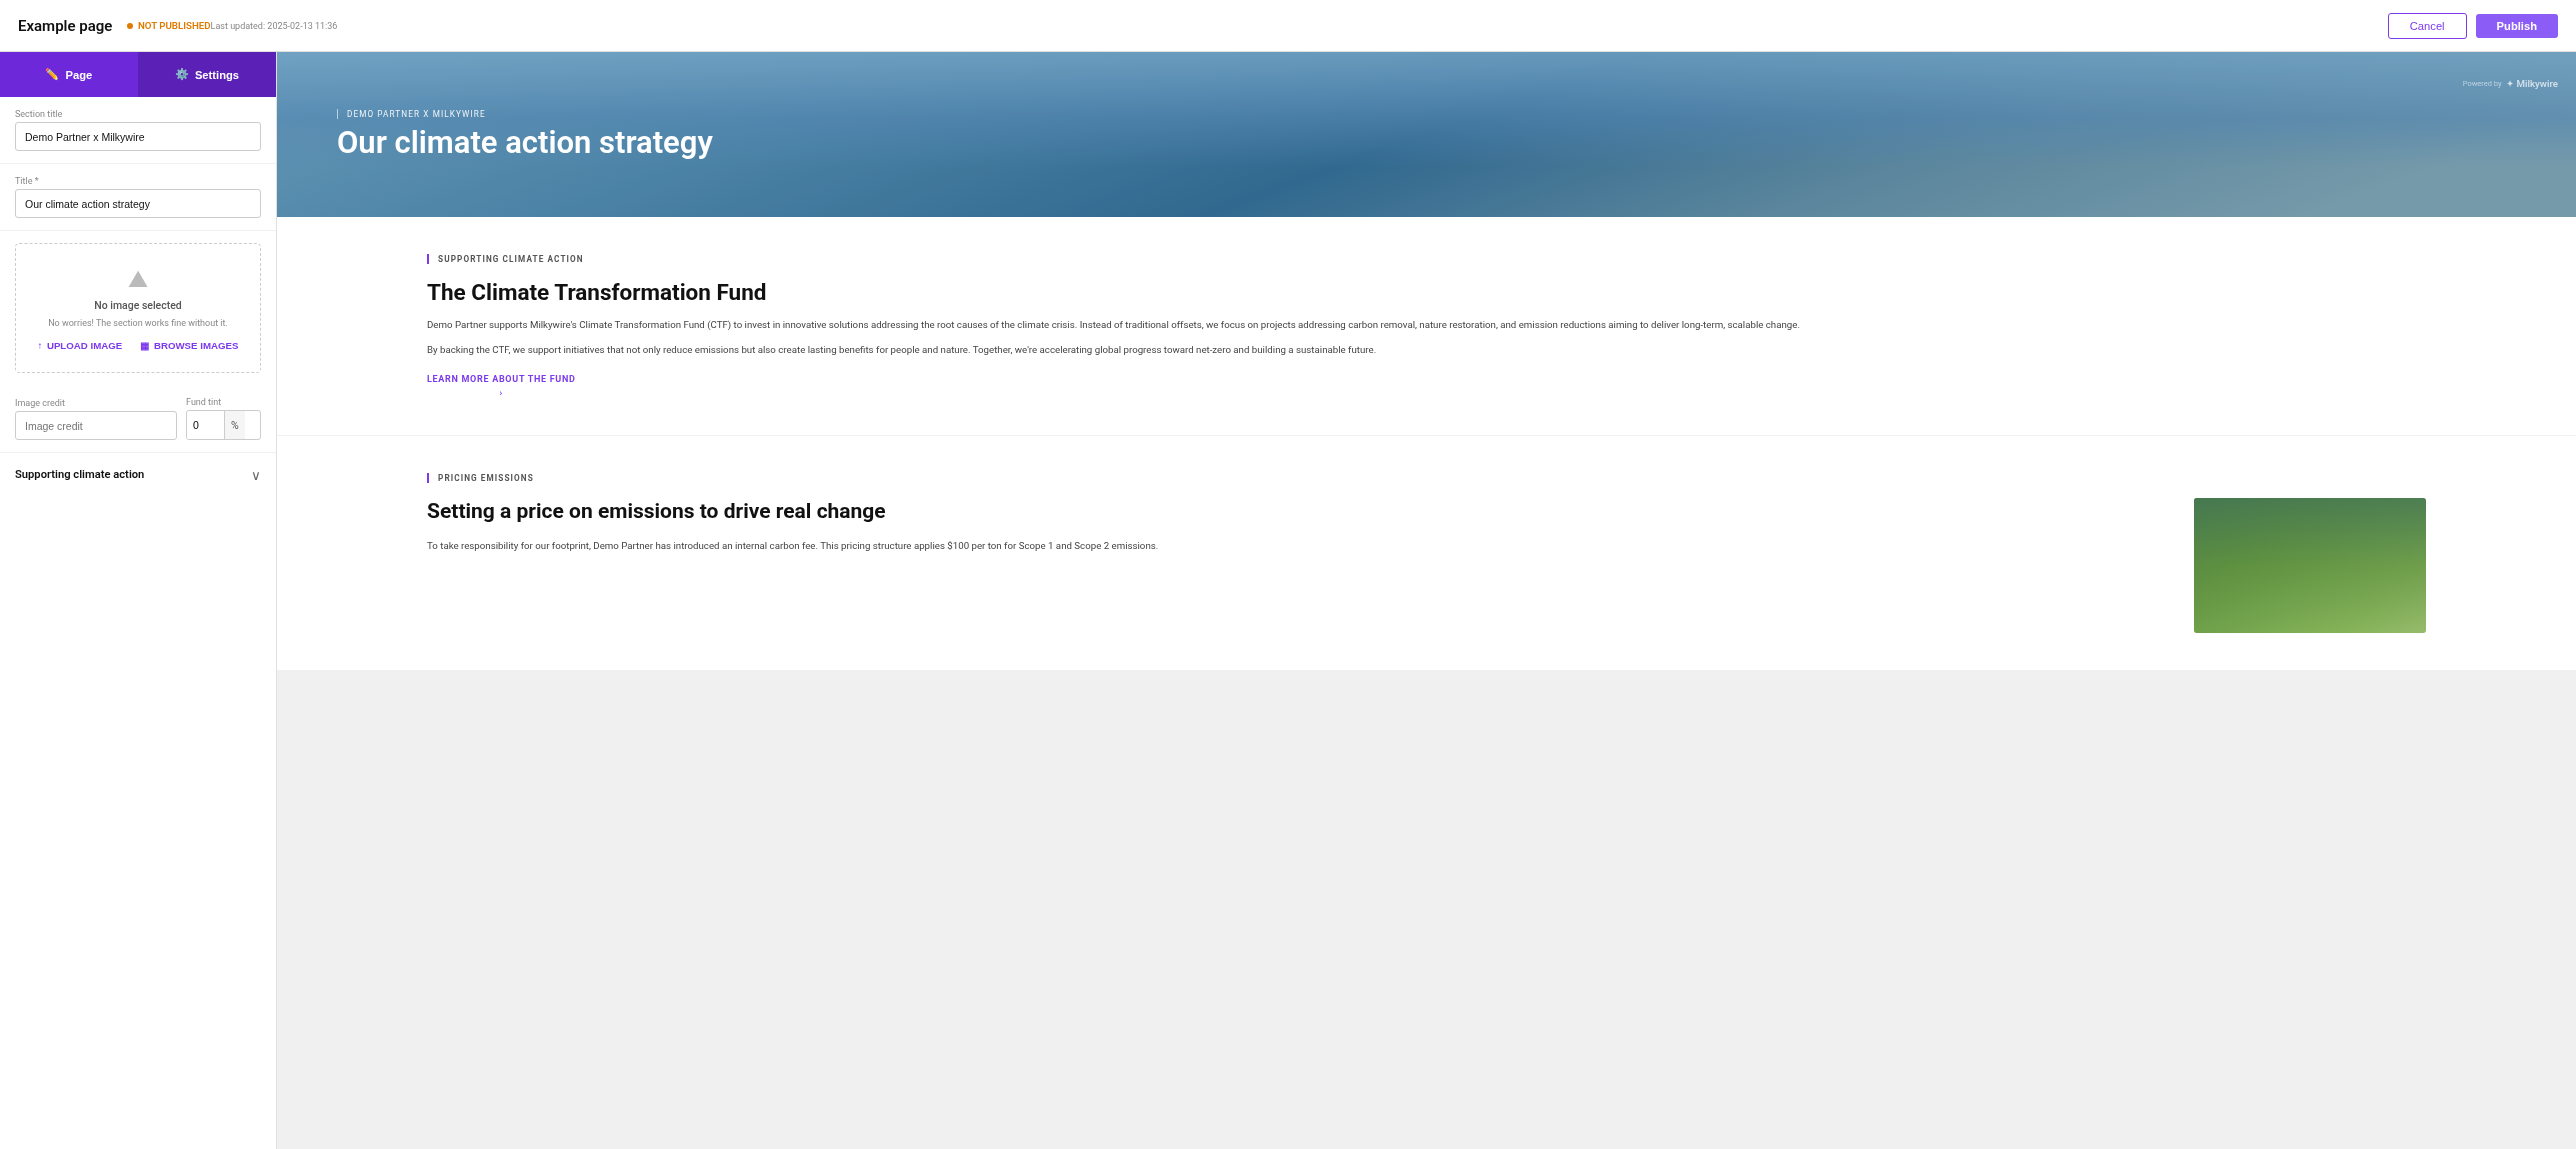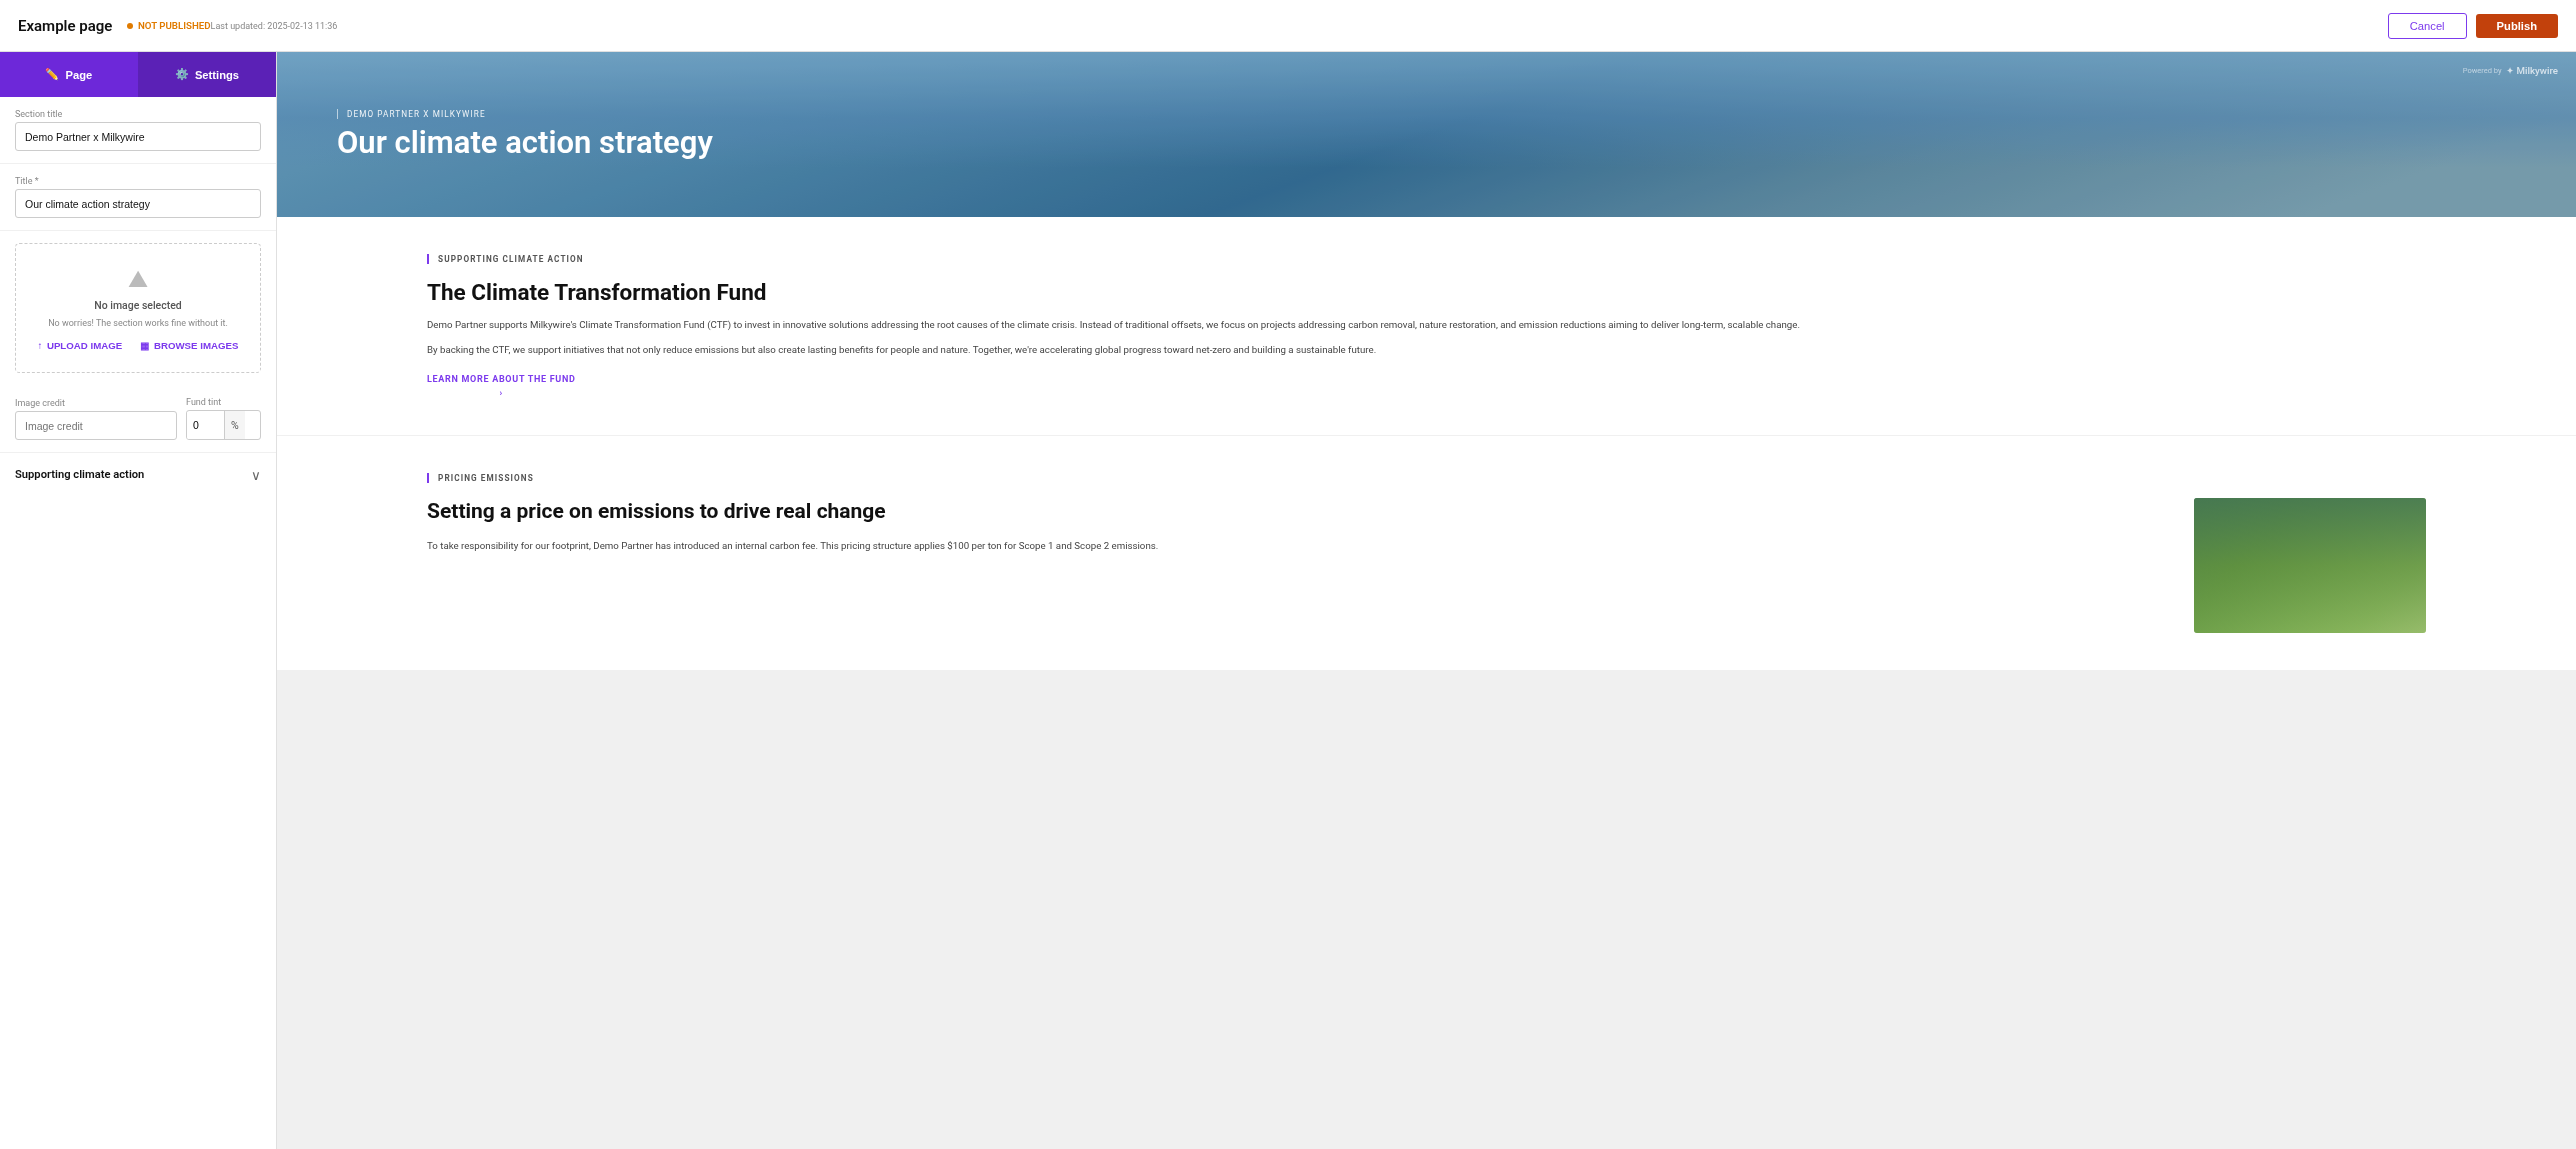--- a/index.html
+++ b/index.html
@@ -16,21 +16,21 @@
     .status-area { display: flex; flex-direction: row; }
     .status-badge { display: flex; align-items: center; gap: 4.5px; font-size: 9.7px; font-weight: 600; color: #e07b00; }
     .status-dot { width: 6px; height: 6px; border-radius: 50%; background: #e07b00; }
     .last-updated { font-size: 9px; color: #888; margin-top: 1.5px; }
     .topbar-right { display: flex; align-items: center; gap: 9px; }
     .btn-cancel {
       border: 1.1px solid #7c3aed; color: #7c3aed; background: #fff;
       padding: 6px 21px; border-radius: 3px; font-size: 11.2px; font-weight: 500; cursor: pointer;
     }
     .btn-publish {
-      background: #c2410c; color: #fff; border: none;
+      background: #8b5cf6; color: #fff; border: none;
       padding: 6px 21px; border-radius: 3px; font-size: 11.2px; font-weight: 600; cursor: pointer;
     }
 
     
     #main { display: flex; flex: 1; overflow: hidden; }
 
     
     #left-panel {
       width: 277px; flex-shrink: 0; background: #fff; border-right: 0.7px solid #e0e0e0;
       overflow-y: auto; display: flex; flex-direction: column;
@@ -105,21 +105,21 @@
       display: flex; align-items: center;
     }
     .hero-mountains {
       position: absolute; bottom: 0; left: 0; right: 0; top: 0;
       background: 
         linear-gradient(180deg, rgba(135,193,232,0.8) 0%, rgba(100,160,210,0.6) 40%, transparent 70%),
         linear-gradient(160deg, #7ab5d8 0%, #5a9bc4 25%, #3a7ba8 50%, #6a9db8 70%, #8ab5c8 90%);
     }
     .hero-overlay { position: absolute; top: 0; left: 0; right: 0; bottom: 0; background: rgba(0,0,0,0.15); }
     .hero-content { position: relative; z-index: 2; padding: 0 60px; }
-    .hero-logo { position: absolute; top: 13px; right: 18px; z-index: 3; display: flex; align-items: center; gap: 4.5px; opacity: 0.8; }
+    .hero-logo { position: absolute; top: 26px; right: 18px; z-index: 3; display: flex; align-items: center; gap: 4.5px; opacity: 0.8; }
     .hero-subtitle { font-size: 8.2px; color: rgba(255,255,255,0.9); letter-spacing: 1.1px; text-transform: uppercase; margin-bottom: 6px; border-left: 1.5px solid rgba(255,255,255,0.6); padding-left: 9px; }
     .hero-title { font-size: 31px; font-weight: 600; color: #fff; line-height: 1.15; }
 
     
     .content-section { padding: 37px 150px; border-bottom: 0.7px solid #f0f0f0; background: #fff; }
 
     .section-label {
       font-size: 8.2px; font-weight: 700; letter-spacing: 1.1px; color: #555;
       text-transform: uppercase; border-left: 2.2px solid #7c3aed; padding-left: 9px; margin-bottom: 15px;
     }

